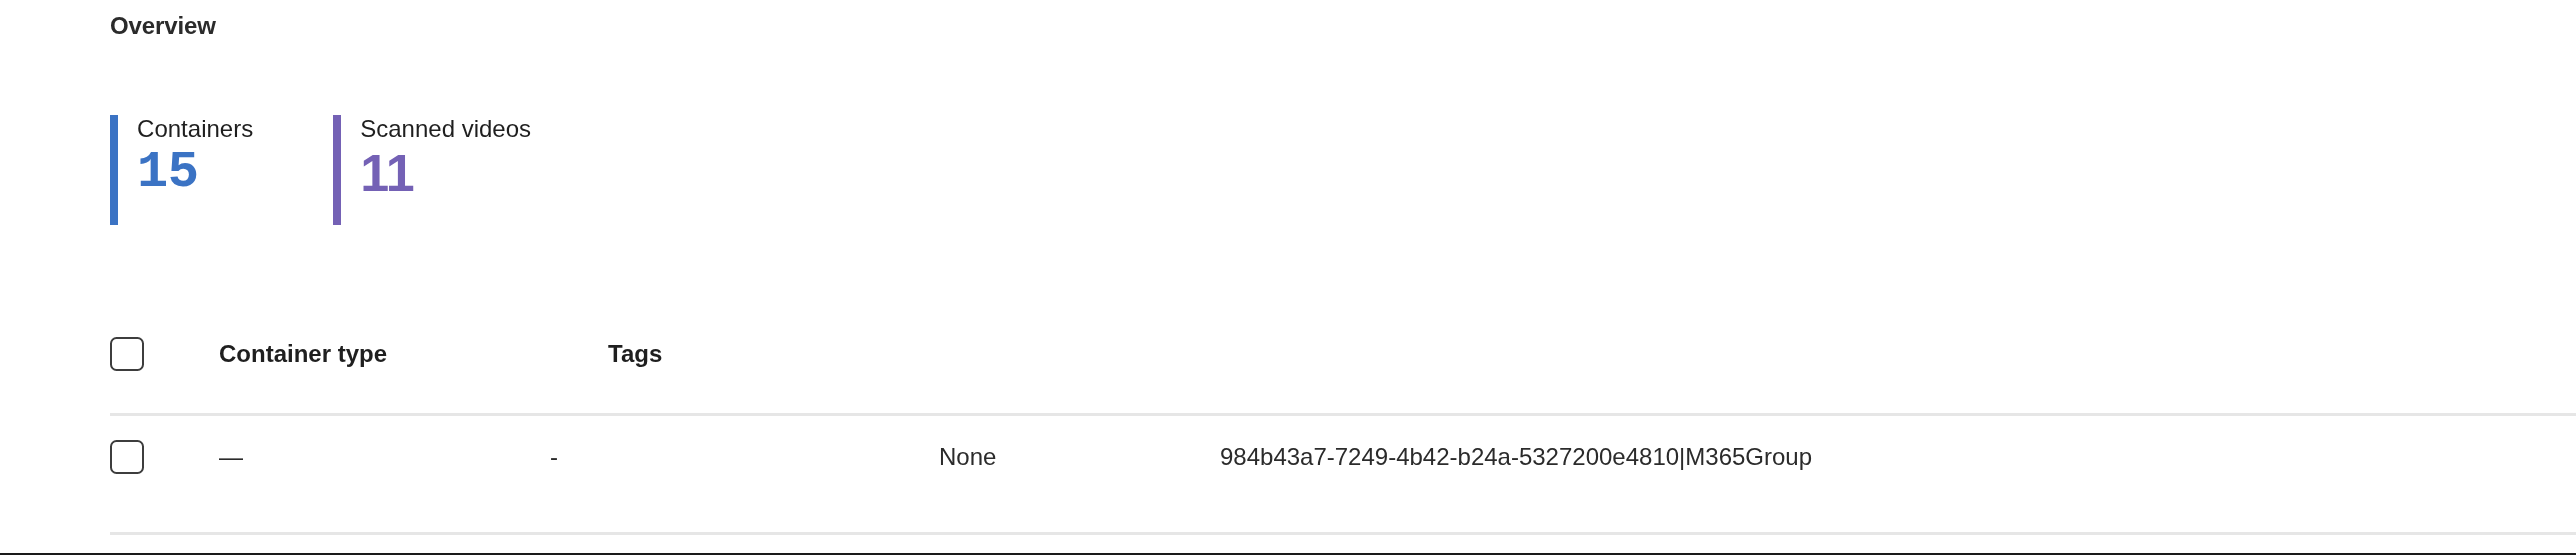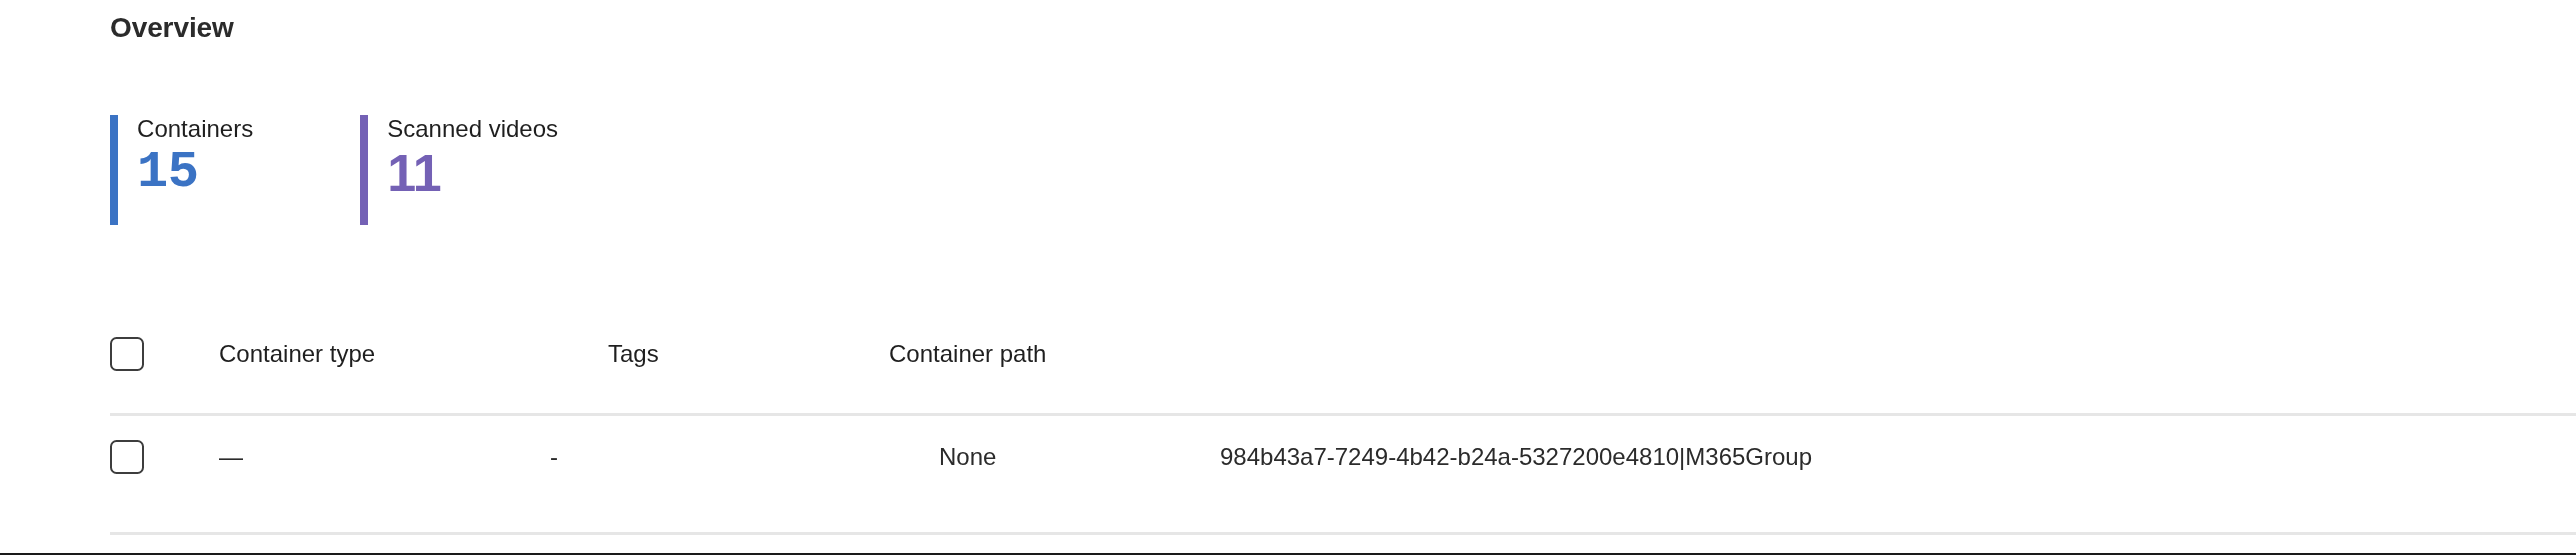--- a/index.html
+++ b/index.html
@@ -19,21 +19,21 @@
   .page {
     position: absolute;
     inset: 0;
   }
 
   
   .section-title {
     position: absolute;
     left: 110px;
     top: 13px;
-    font-size: 28px;
+    font-size: 24px;
     font-weight: bold;
     color: #2b2b2b;
     letter-spacing: -0.1px;
     line-height: 1.1;
   }
 
   
   .stats-row {
     position: absolute;
     left: 110px;
@@ -107,21 +107,21 @@
     border-radius: 6.5px;
     background: #ffffff;
     box-sizing: border-box;
     display: block;
     cursor: pointer;
   }
 
   .th {
     font-size: 24px;
     color: #1f1f1f;
-    font-weight: normal;
+    font-weight: bold;
     white-space: nowrap;
   }
   .th.bold { font-weight: bold; }
 
   .td {
     font-size: 24px;
     color: #2b2b2b;
     font-weight: normal;
     white-space: nowrap;
   }
@@ -152,21 +152,21 @@
 </style>
 </head>
 <body>
 
 <div class="page">
 
   <div class="section-title">Overview</div>
 
   <div class="stats-row">
 
-    <div class="stat-card" style="margin-right:107px;">
+    <div class="stat-card" style="margin-right:80px;">
       <div class="stat-bar" style="background:#3b73c4;"></div>
       <div class="stat-body">
         <div class="stat-label">Containers</div>
         <div class="stat-value" style="color:#3b73c4;font-family:Liberation Mono, monospace;">15</div>
       </div>
     </div>
 
     <div class="stat-card" style="margin-right:112px;">
       <div class="stat-bar" style="background:#7461b5;"></div>
       <div class="stat-body">
@@ -183,23 +183,20 @@
     <div class="t-row t-head">
       <div class="c-check">
         <span class="checkbox"></span>
       </div>
       <div class="c-type">
         <span class="th">Container type</span>
       </div>
       <div class="c-tags">
         <span class="th">Tags</span>
       </div>
-      <div class="c-path">
-        <span class="th">Container path</span>
-      </div>
     </div>
 
     <div class="t-row t-body-row">
       <div class="c-check">
         <span class="checkbox"></span>
       </div>
       <div class="c-name">
         <span class="td dash">—</span>
       </div>
       <div class="c-type">

